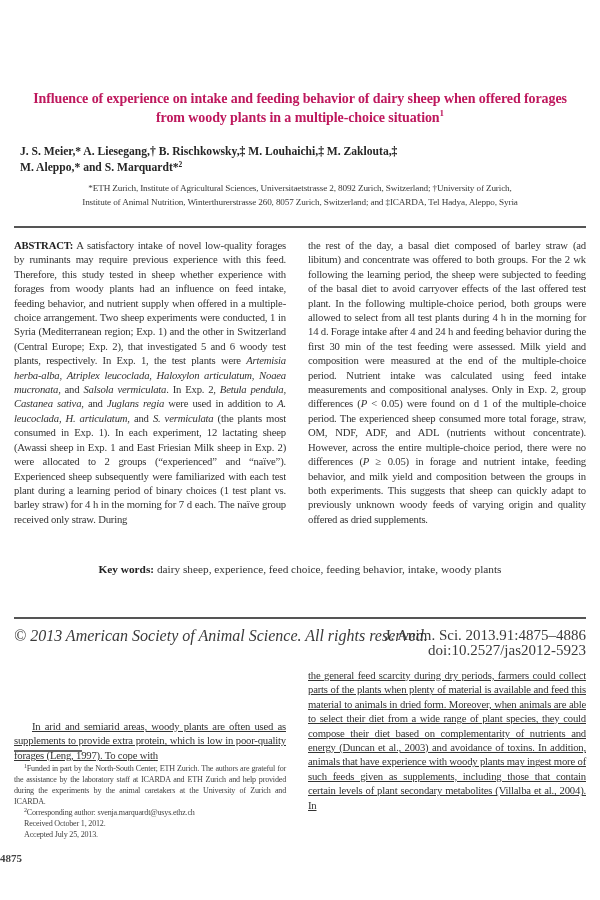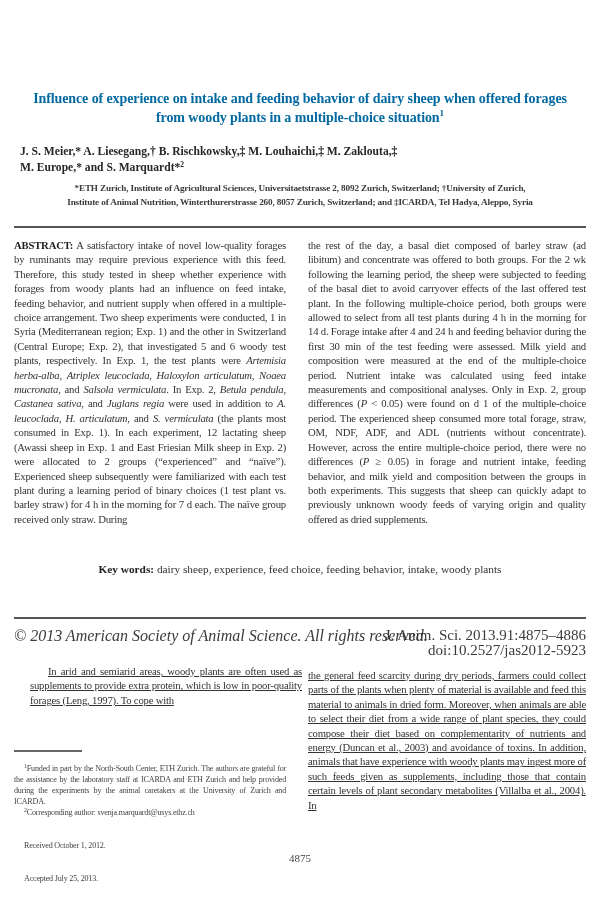--- a/index.html
+++ b/index.html
@@ -5,34 +5,33 @@
     html, body { margin: 0; padding: 0; background: #ffffff; }
     body {
       width: 600px; height: 900px; position: relative; overflow: hidden;
       font-family: "Liberation Serif", "DejaVu Serif", serif;
       color: #2a2a2a;
     }
     .page { position: absolute; left: 0; top: 0; width: 600px; height: 900px; }
     .title {
       position: absolute; left: 20px; top: 89px; width: 560px;
       text-align: center; font-weight: bold; font-size: 14px; line-height: 19px;
-      color: #0369a1; letter-spacing: -0.1px;
+      color: #be185d; letter-spacing: -0.1px;
     }
     .title sup { font-size: 9px; line-height: 0; vertical-align: 6px; }
     .authors {
       position: absolute; left: 20px; top: 144px; width: 560px;
       text-align: left; font-weight: bold; font-size: 11.6px; line-height: 15.5px;
       color: #262626;
     }
     .authors sup { font-size: 7.5px; line-height: 0; vertical-align: 4px; }
     .affil {
       position: absolute; left: 8px; top: 181px; width: 584px;
       text-align: center; font-size: 9.2px; line-height: 14px; color: #3a3a3a;
       letter-spacing: -0.15px;
-      font-weight: bold;
     }
     .rule { position: absolute; height: 2px; background: #555; }
     .rule-top { left: 14px; top: 226px; width: 572px; }
     .rule-kw { left: 14px; top: 617px; width: 572px; }
     .rule-fn { left: 14px; top: 750px; width: 68px; height: 1.5px; background: #666; }
     .col {
       position: absolute; font-size: 10.7px; line-height: 14.4px; color: #333;
       text-align: justify; letter-spacing: -0.2px;
     }
     .abs-left { left: 14px; top: 238px; width: 272px; }
@@ -49,49 +48,49 @@
       font-size: 16px; line-height: 15px; color: #3a3a3a;
     }
     .citation {
       position: absolute; right: 14px; top: 628px; text-align: right;
       font-size: 15px; line-height: 15px; color: #3a3a3a;
     }
     .intro-heading {
       position: absolute; left: 14px; top: 673px; width: 272px; text-align: center;
       font-weight: bold; font-size: 10.6px; line-height: 14px; color: #222;
     }
-    .intro-left { left: 14px; top: 664px; width: 272px; margin-left: 16px; }
+    .intro-left { left: 14px; top: 719px; width: 272px; }
     .intro-left .indent { text-indent: 18px; margin: 0; }
     .intro-right { left: 308px; top: 668px; width: 278px; }
     .col p { margin: 0; text-decoration: underline; }
     .footnotes {
       position: absolute; left: 14px; top: 763px; width: 272px;
       font-size: 8.1px; line-height: 11px; color: #444; text-align: justify;
       letter-spacing: -0.2px;
     }
     .footnotes p { margin: 0; text-indent: 10px; }
-    .footnotes p.noind { text-indent: 10px; margin-top: 22px; }
+    .footnotes p.noind { text-indent: 10px; }
     .footnotes sup { font-size: 6px; line-height: 0; vertical-align: 3px; }
     .page-number {
-      position: absolute; left: 0; top: 852px; width: 600px; text-align: center;
-      font-size: 11px; color: #444;
+      position: absolute; left: 0; top: 852px; width: 600px; text-align: left;
+      font-size: 11px; color: #444; font-weight: bold;
     }
   </style>
 </head>
 <body>
 
 <div class="page">
 
   <div class="title">
     <span>Influence of experience on intake and feeding behavior of dairy sheep when offered forages from woody plants in a multiple-choice situation</span><sup>1</sup>
   </div>
 
   <div class="authors">
     <div>J. S. Meier,* A. Liesegang,† B. Rischkowsky,‡ M. Louhaichi,‡ M. Zaklouta,‡</div>
-    <div><span>M. Europe,* and S. Marquardt*</span><sup>2</sup></div>
+    <div><span>M. Aleppo,* and S. Marquardt*</span><sup>2</sup></div>
   </div>
 
   <div class="affil">
     <div>*ETH Zurich, Institute of Agricultural Sciences, Universitaetstrasse 2, 8092 Zurich, Switzerland; †University of Zurich,</div>
     <div>Institute of Animal Nutrition, Winterthurerstrasse 260, 8057 Zurich, Switzerland; and ‡ICARDA, Tel Hadya, Aleppo, Syria</div>
   </div>
 
   <div class="rule rule-top"></div>
 
   <div class="col abs-left">

